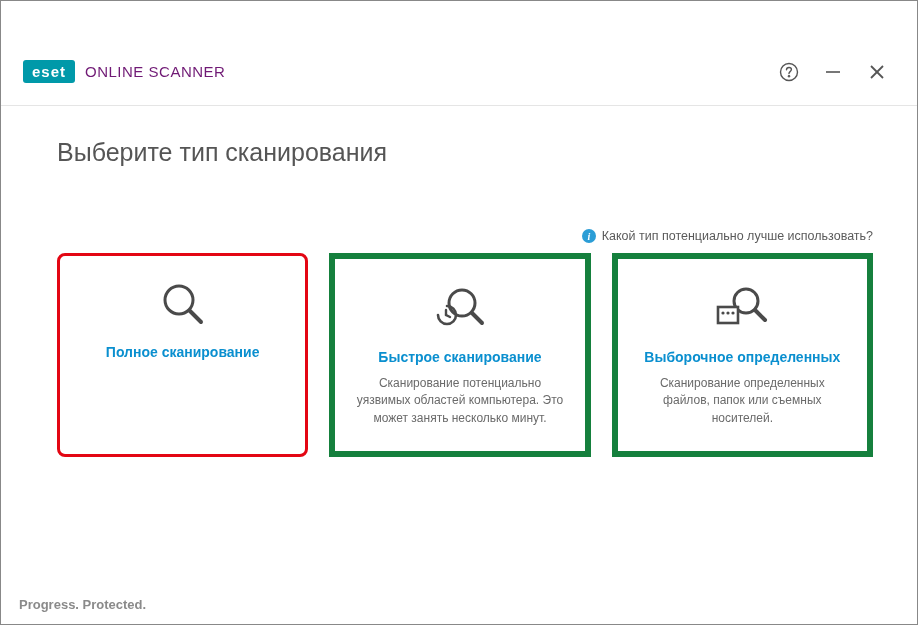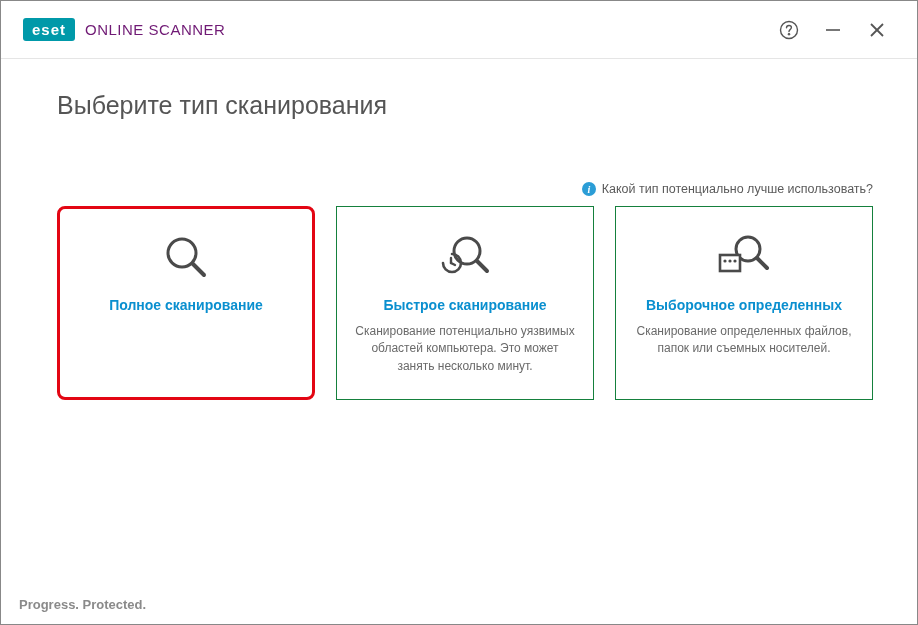--- a/index.html
+++ b/index.html
@@ -13,25 +13,26 @@
   .window {
     width: 918px;
     height: 625px;
     background: #ffffff;
     border: 1px solid #888;
     position: relative;
     display: flex;
     flex-direction: column;
   }
   .titlebar {
-    height: 58px;
+    height: 68px;
     border-bottom: 1px solid #e5e5e5;
     display: flex;
     align-items: center;
     padding: 0 18px 0 22px;
+    margin-top: 37px;
   }
   .logo-pill {
     background: #0099a9;
     color: #fff;
     font-weight: 700;
     font-size: 15px;
     letter-spacing: 1px;
     padding: 3px 9px;
     border-radius: 3px;
     font-family: Arial, sans-serif;
@@ -94,21 +95,21 @@
     cursor: pointer;
   }
 
   .cards {
     display: flex;
     gap: 21px;
     margin-top: 0;
   }
   .card {
     flex: 1;
-    border: 1px solid #15803d;
+    border: 6px solid #15803d;
     padding: 22px 18px 24px 18px;
     text-align: center;
     cursor: pointer;
     min-height: 186px;
     display: flex;
     flex-direction: column;
     align-items: center;
   }
   .card.highlighted {
     border: 3px solid #e30613;

